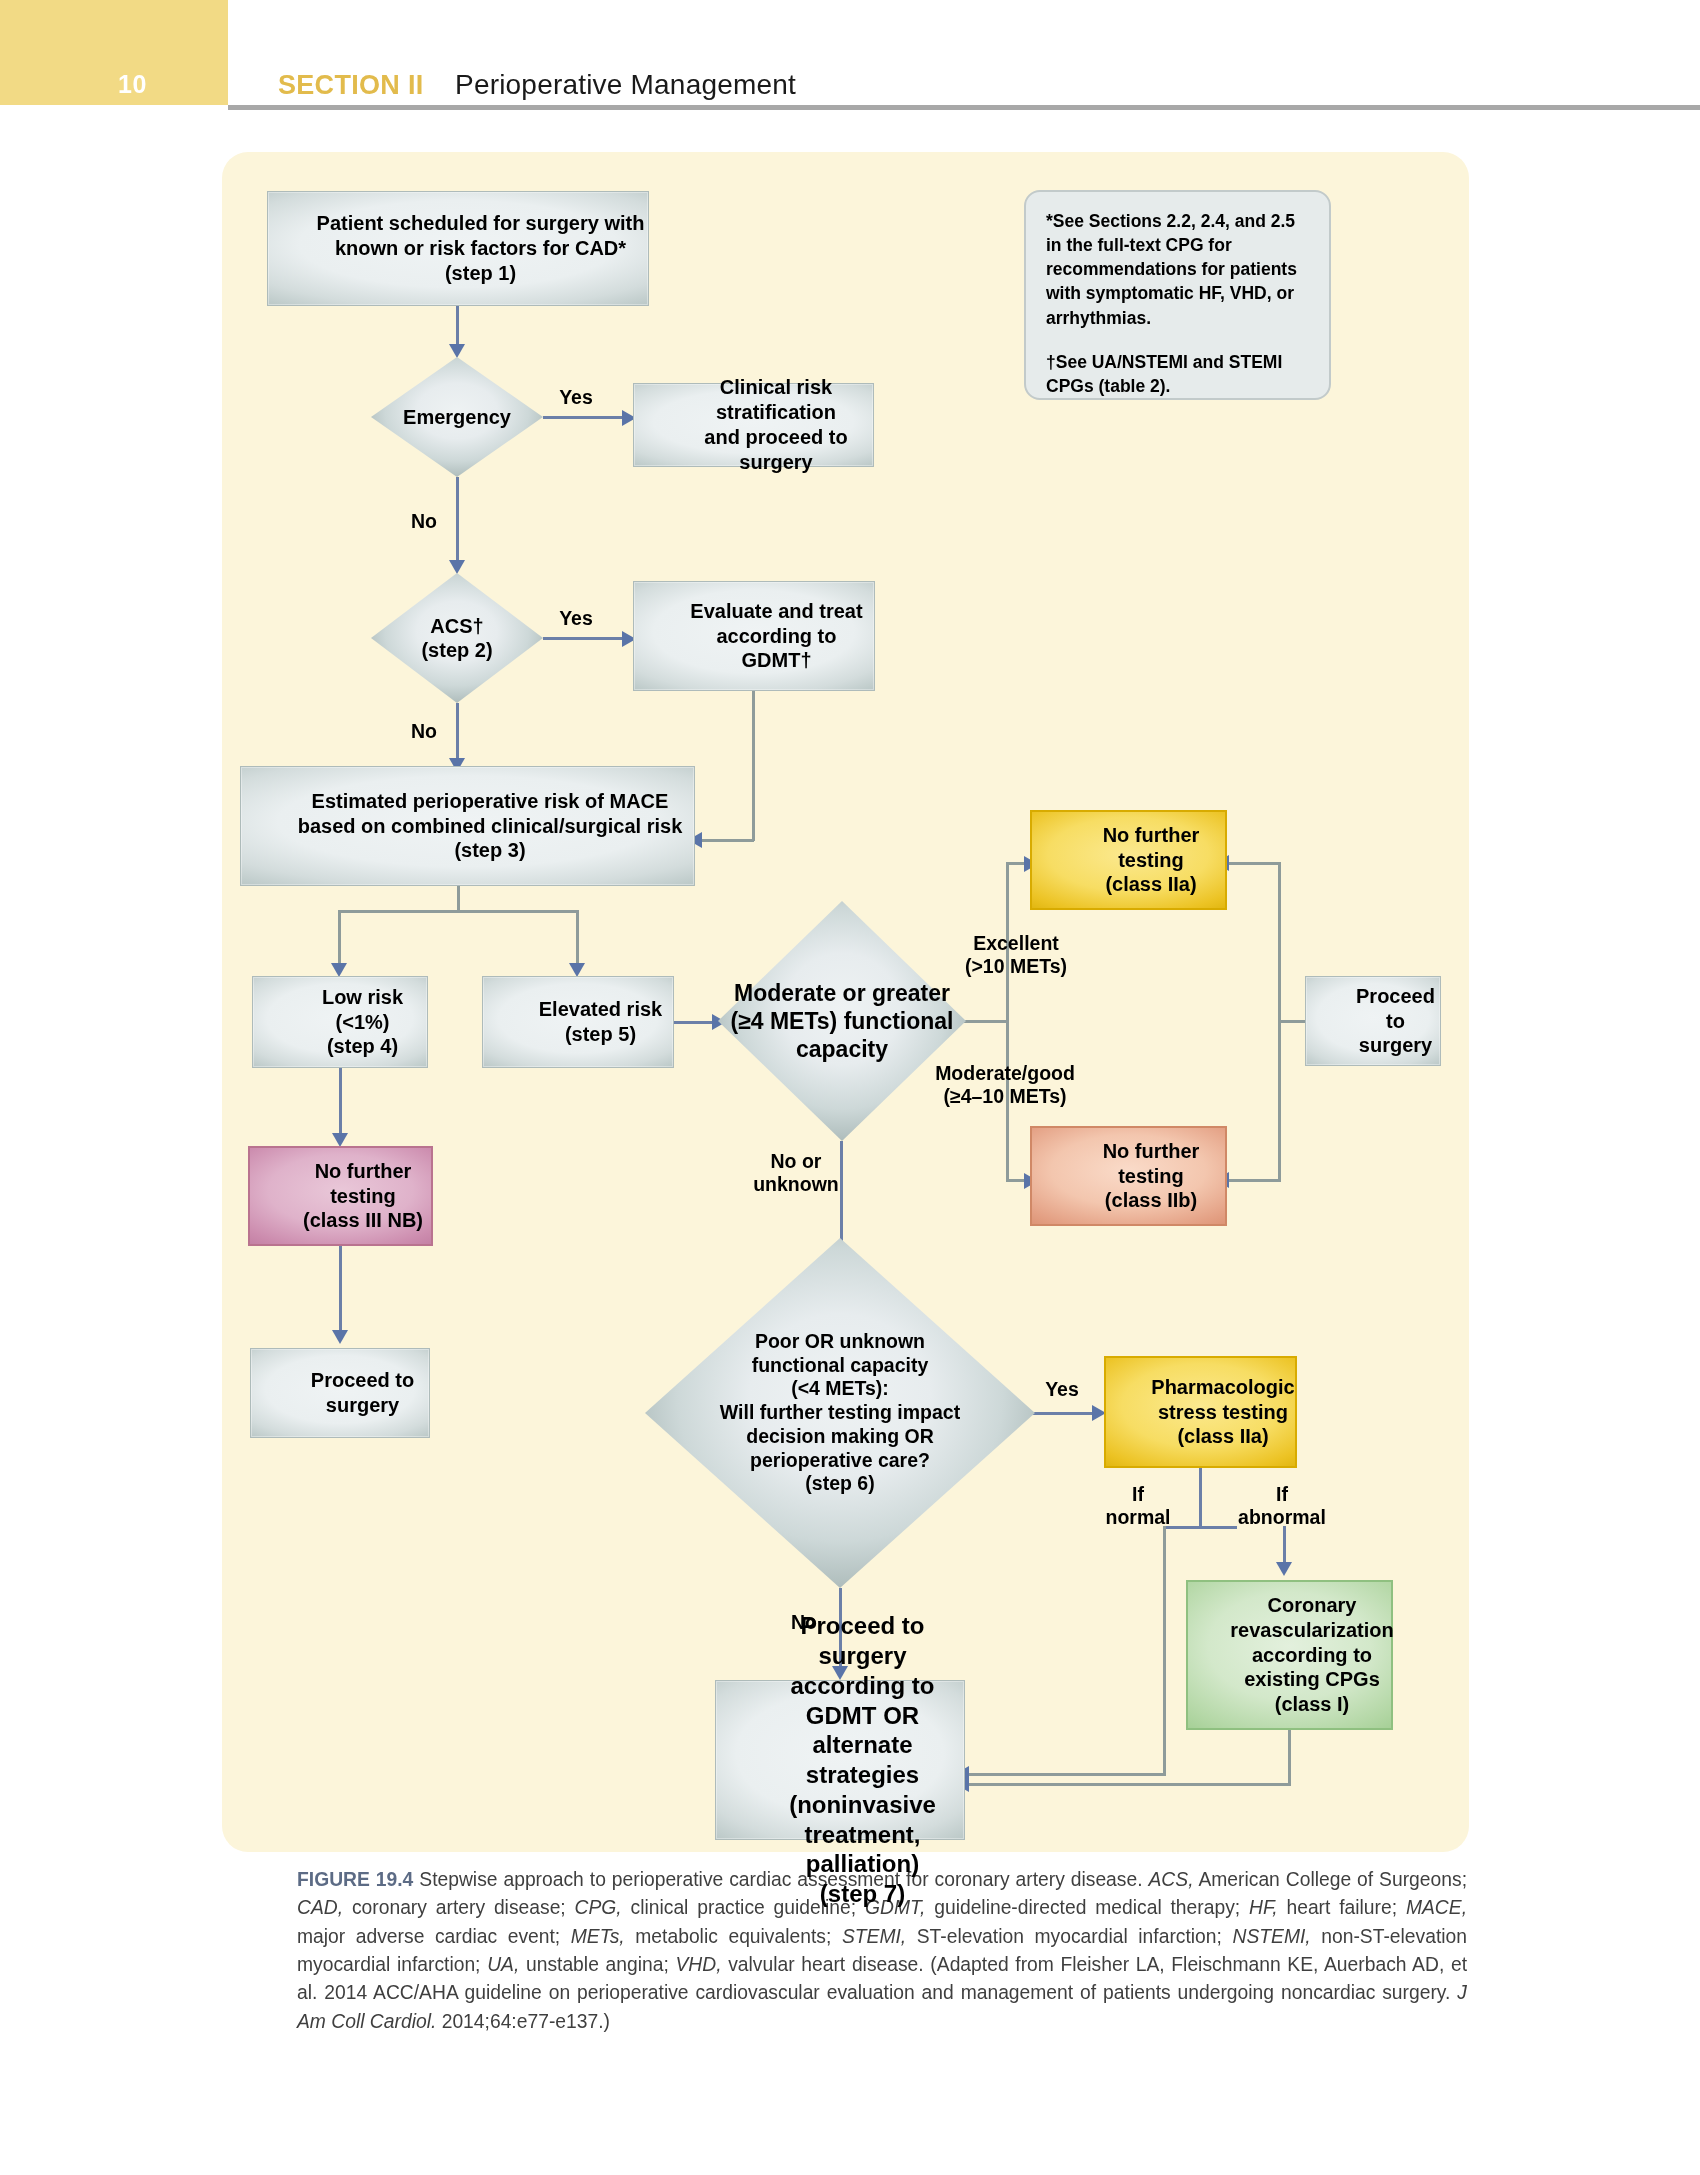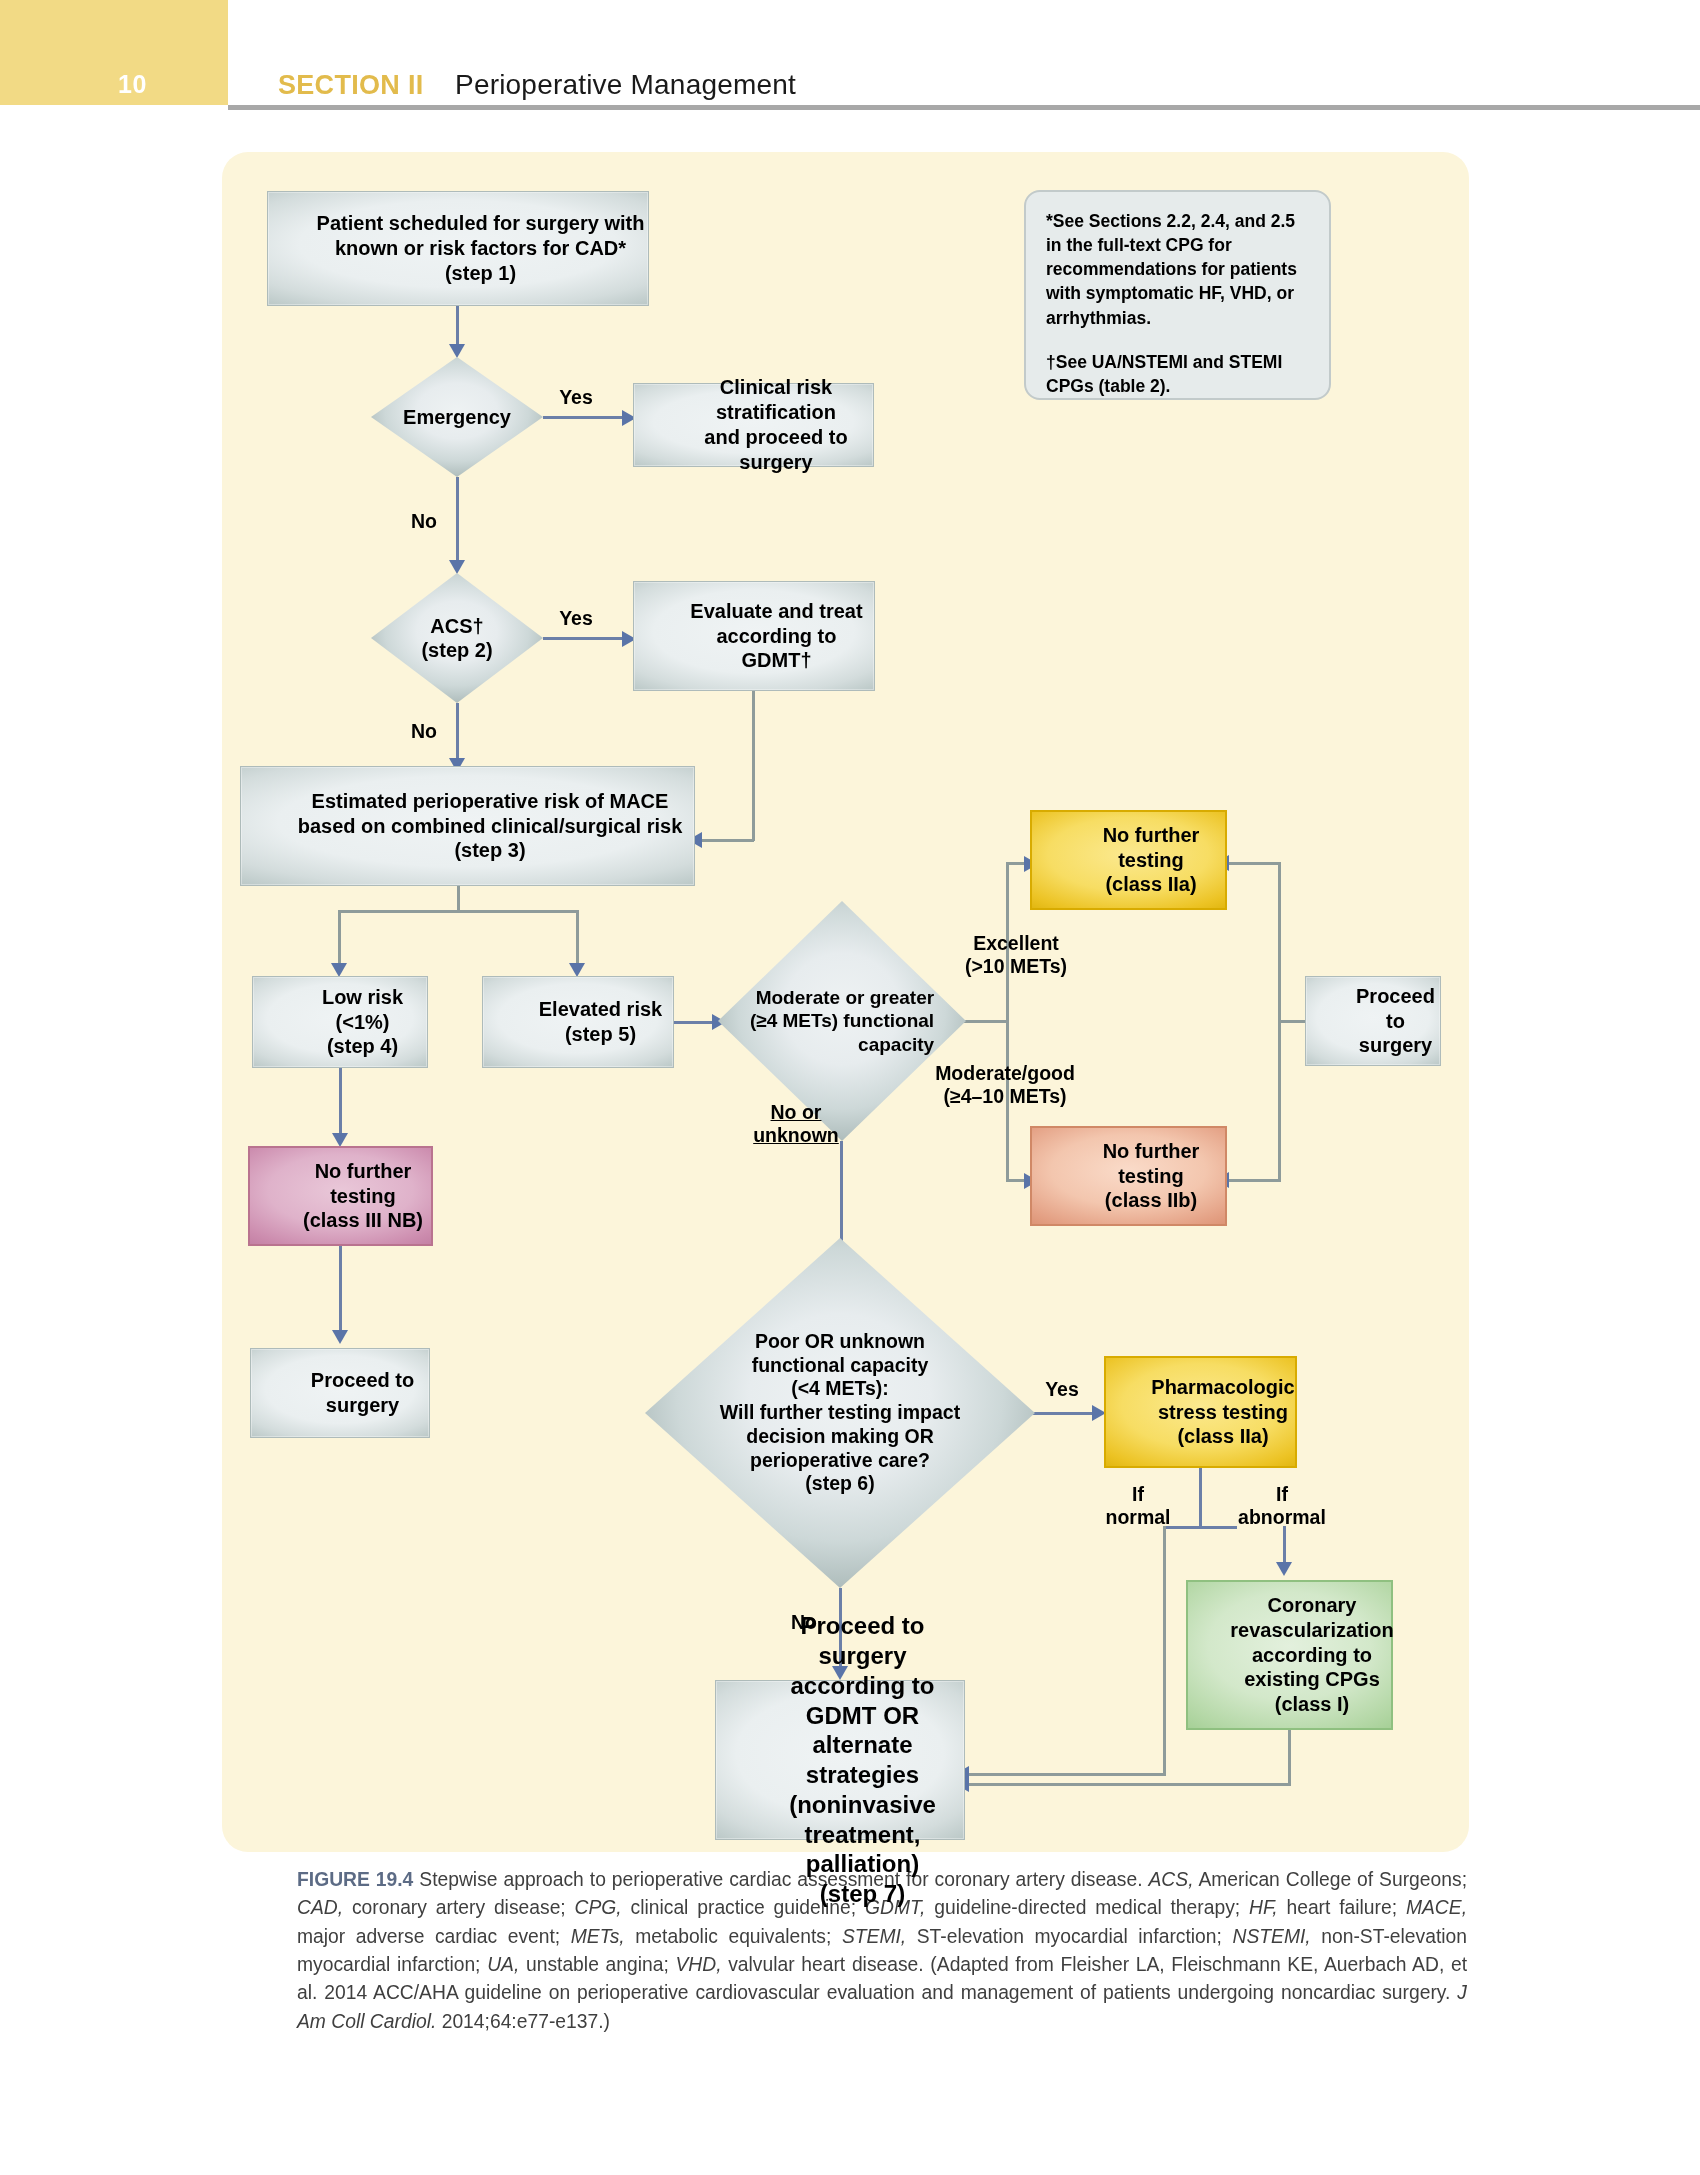--- a/index.html
+++ b/index.html
@@ -244,21 +244,21 @@
 </div>
 
 <div class="ln ln-h ln-blue" style="left:674px; top:1021px; width:46px;"></div>
 <div class="arrow arr-right" style="left:712px; top:1014px;"></div>
 
 <div class="ln ln-v ln-blue" style="left:339px; top:1068px; height:72px;"></div>
 <div class="arrow arr-down" style="left:332px; top:1133px;"></div>
 
 <div class="diamond" style="left:718px; top:901px; width:248px; height:240px;">
   <div class="dshape"></div>
-  <div class="dtext" style="font-size:19px;text-align:right;">
+  <div class="dtext" style="font-size:23px;">
     <div>
       <div>Moderate or greater</div>
       <div>(≥4 METs) functional</div>
       <div>capacity</div>
     </div>
   </div>
 </div>
 
 <div class="ln ln-h" style="left:962px; top:1020px; width:46px;"></div>
 <div class="ln ln-v" style="left:1006px; top:862px; height:320px;"></div>
@@ -321,21 +321,21 @@
 
 <div class="node box-grey" style="left:250px; top:1348px; width:180px; height:90px; font-size:20px;">
   <div>
     <div>Proceed to</div>
     <div>surgery</div>
   </div>
 </div>
 
 <div class="ln ln-v ln-blue" style="left:840px; top:1141px; height:112px;"></div>
 <div class="arrow arr-down" style="left:833px; top:1246px;"></div>
-<div class="elabel" style="left:748px; top:1101px; width:96px;text-decoration:underline;">
+<div class="elabel" style="left:748px; top:1150px; width:96px;">
   <div>No or</div>
   <div>unknown</div>
 </div>
 
 <div class="diamond" style="left:645px; top:1238px; width:390px; height:350px;">
   <div class="dshape"></div>
   <div class="dtext" style="font-size:19.5px;">
     <div>
       <div>Poor <span style="font-weight:bold">OR</span> unknown</div>
       <div>functional capacity</div>

